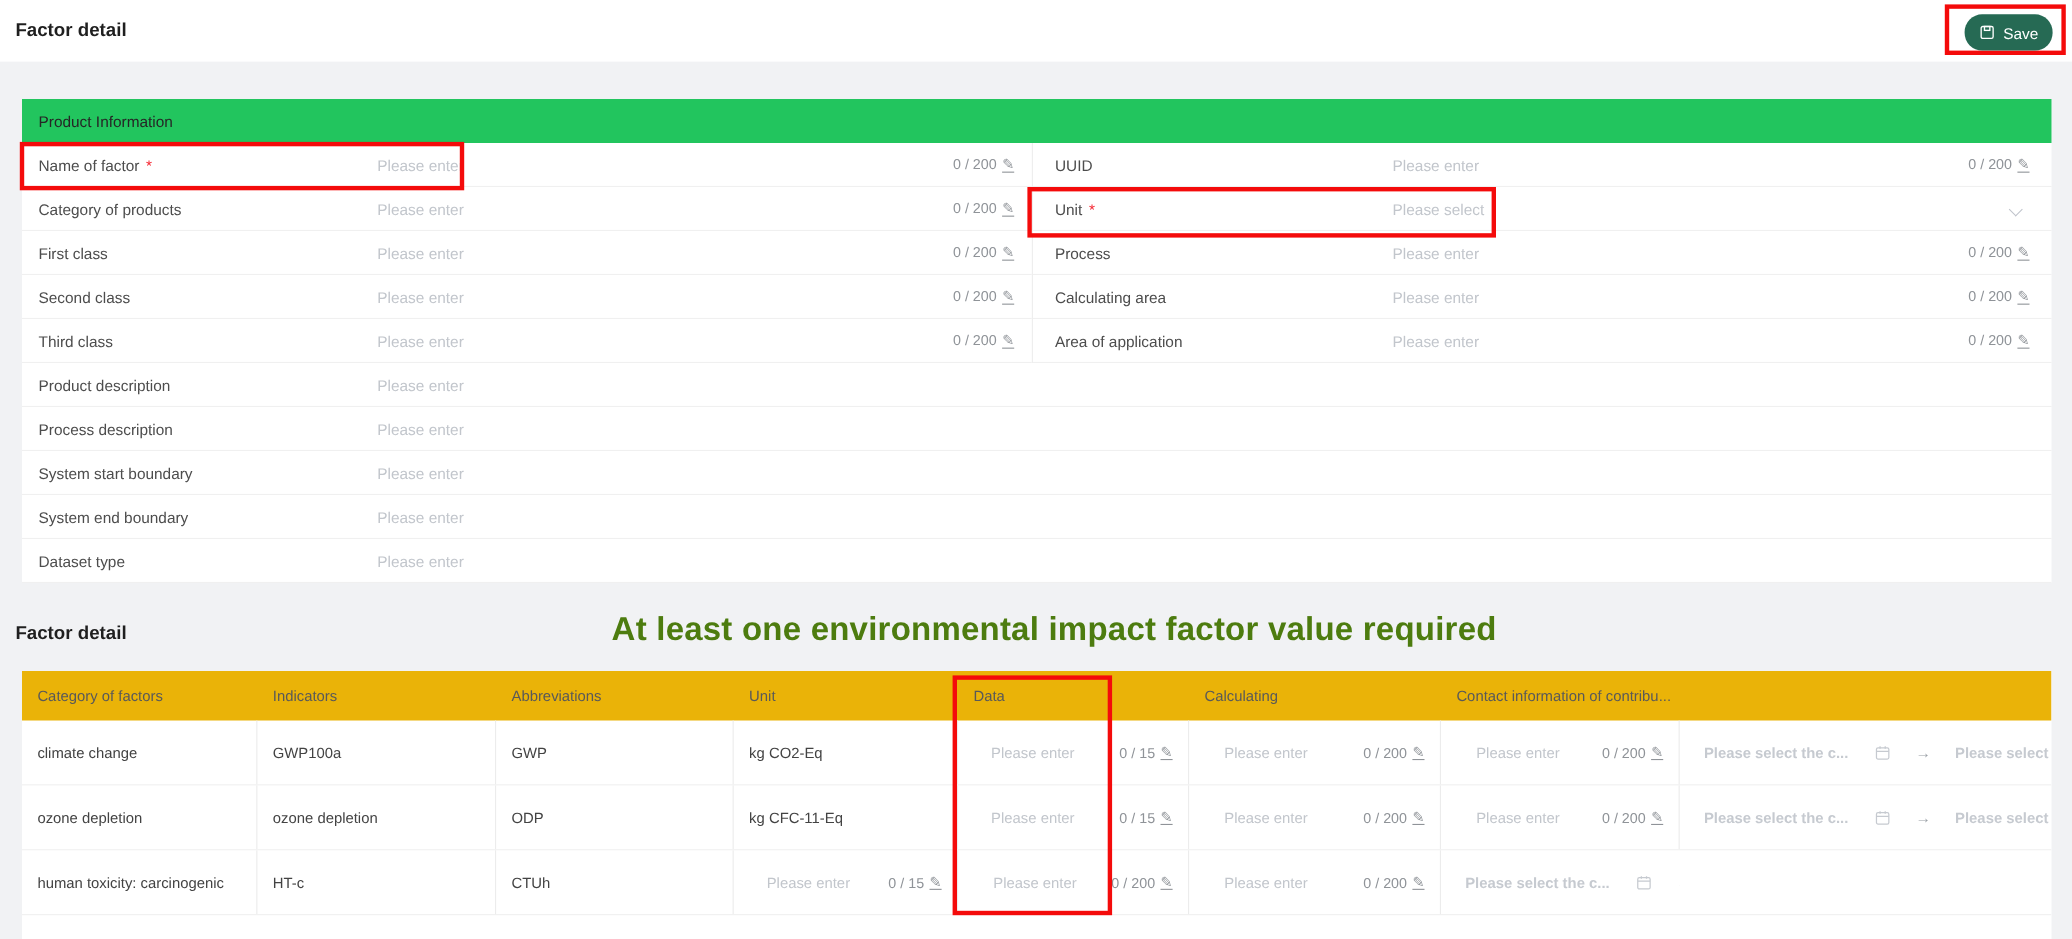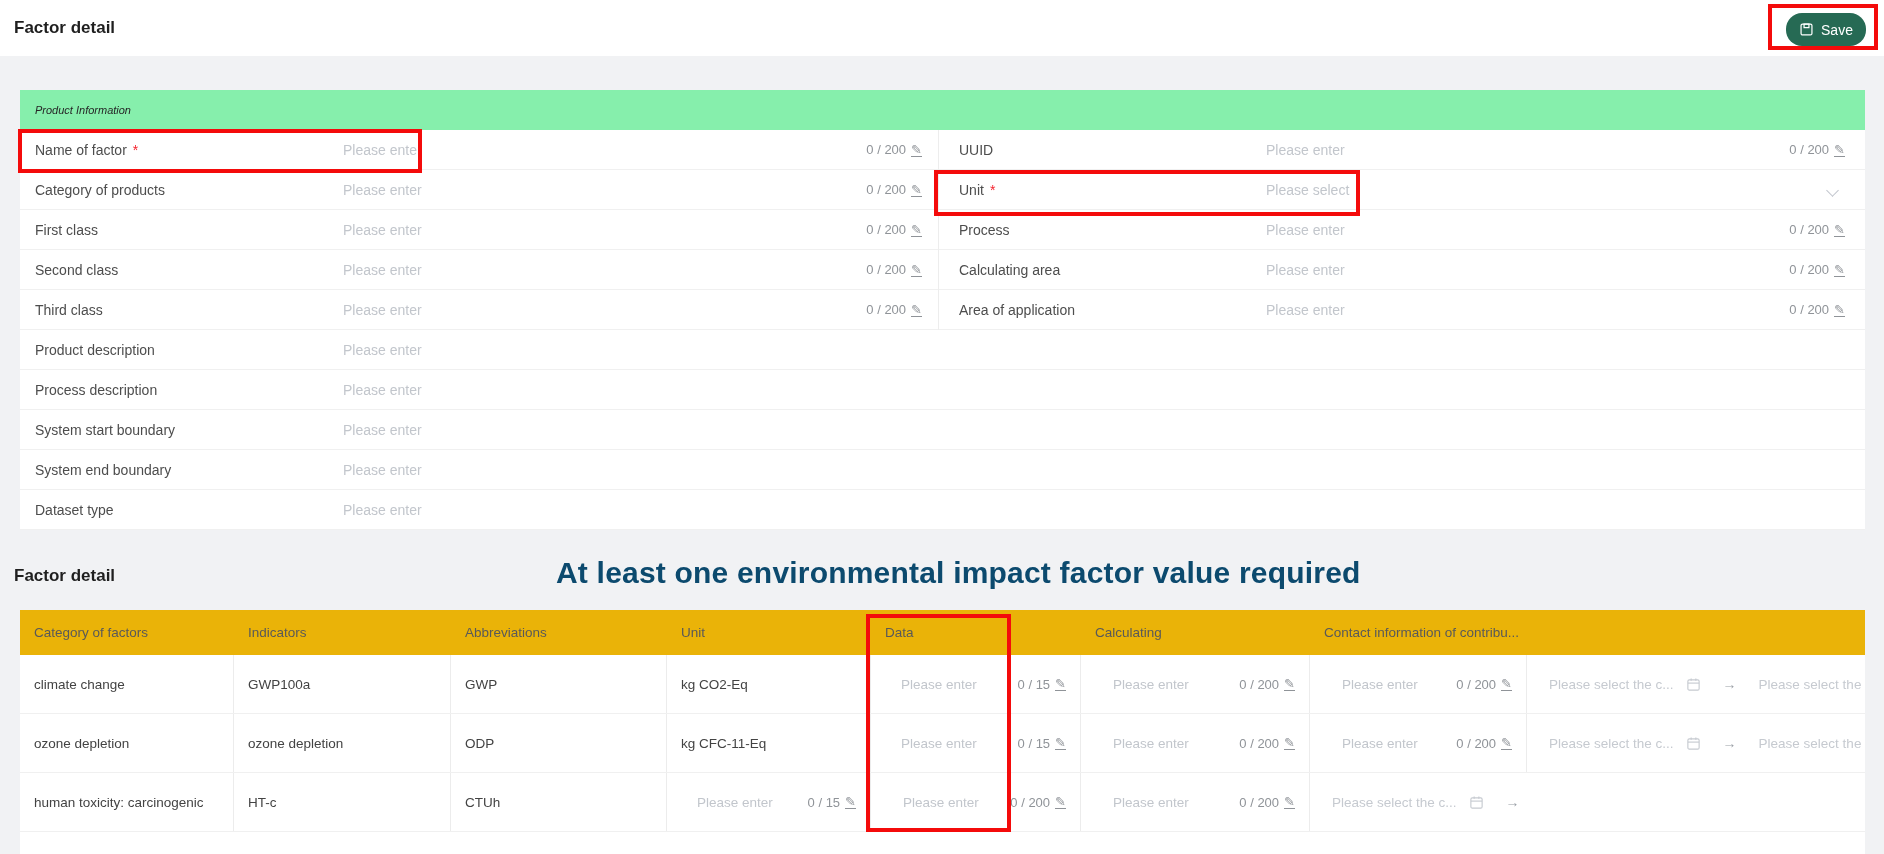--- a/index.html
+++ b/index.html
@@ -10,56 +10,56 @@
   .topbar { position:absolute; left:0; top:0; width:1884px; height:56px; background:#ffffff; }
   .page-title { position:absolute; left:14px; top:0; line-height:56px; font-size:17px; font-weight:700; color:#1f1f1f; }
   .save-annot { position:absolute; left:1768px; top:4px; width:110px; height:46px; border:4px solid #f40b0b; }
   .save-btn { position:absolute; left:14px; top:5px; width:80px; height:33px; background:#266a54; color:#fff;
               border:none; border-radius:16px; font-size:14px; font-family:inherit; display:flex; align-items:center;
               justify-content:center; gap:7px; cursor:pointer; }
 
   
   .card { background:#fff; position:absolute; }
   .card1 { left:20px; top:90px; width:1845px; height:440px; }
-  .sec-head { height:40px; background:#86efac; line-height:40px; padding-left:15px; font-size:11px; color:#262626;font-style:italic; }
+  .sec-head { height:40px; background:#22c55e; line-height:40px; padding-left:15px; font-size:14px; color:#262626; }
   .pi-grid { display:flex; }
   .pi-col { width:918px; }
   .pi-col.right { width:927px; border-left:1px solid #ededed; }
   .frow { position:relative; height:40px; border-bottom:1px solid #f0f0f0; }
   .frow .lbl { position:absolute; left:15px; top:0; line-height:40px; font-size:14px; color:#4d4d4d; }
   .pi-col.right .frow .lbl { left:20px; }
   .req { color:#f5222d; font-size:14px; margin-left:6px; }
   .ph { position:absolute; left:323px; top:0; line-height:40px; font-size:14px; color:#c2c6cc; cursor:text; }
   .pi-col.right .ph { left:327px; }
   .cnt { position:absolute; right:16px; top:0; line-height:40px; font-size:13px; color:#8f9398; display:flex; align-items:center; gap:5px; height:40px; }
   .pi-col.right .cnt { right:20px; }
   .pencil { font-size:13px; color:#8f9398; border-bottom:1px solid #8f9398; line-height:1.05; cursor:pointer; }
   .chevron { position:absolute; right:28px; top:16px; width:9px; height:9px; border-right:1.5px solid #c0c4cc;
              border-bottom:1.5px solid #c0c4cc; transform:rotate(45deg); cursor:pointer; }
 
   
   .sec2-title { position:absolute; left:14px; top:566px; font-size:17px; font-weight:700; color:#1f1f1f; }
-  .red-note { position:absolute; left:556px; top:556px; font-size:30px; font-weight:700; color:#0c4a6e; letter-spacing:0.2px; }
+  .red-note { position:absolute; left:556px; top:556px; font-size:30px; font-weight:700; color:#4d7c0f; letter-spacing:0.2px; }
 
   
   .card2 { left:20px; top:610px; width:1845px; height:244px; overflow:hidden; }
   .trow { display:grid; grid-template-columns:214px 217px 216px 204px 210px 229px 217px 1fr; }
   .thead { height:45px; background:#eab308; }
   .thead .tcell { font-size:13.5px; color:#595959; border-right:none; }
   .tbody { height:59px; border-bottom:1px solid #f0f0f0; }
   .tcell { display:flex; align-items:center; padding-left:14px; font-size:13.5px; color:#434343; overflow:hidden; white-space:nowrap; }
   .tbody .tcell { border-right:1px solid #ececec; }
   .tbody .tcell:last-child { border-right:none; }
   .cell-io { justify-content:space-between; padding-right:14px; }
   .cell-io { padding-left:30px; }
   .cell-io.wide { padding-left:32px; }
   .tph { color:#c2c6cc; cursor:text; }
   .tcnt { color:#8f9398; font-size:13px; display:flex; align-items:center; gap:5px; }
   .cell-time { padding-left:22px; color:#c6cad0; gap:8px; }
-  .datefield { display:flex; align-items:center; gap:12px; cursor:pointer; color:#c6cad0; }
+  .datefield { display:flex; align-items:center; gap:24px; cursor:pointer; color:#c6cad0;font-weight:bold; }
   .dt-arrow { color:#9aa0a6; margin:0 14px; font-size:14px; }
 
   
   .annot { position:absolute; border:4px solid #f40b0b; z-index:5; pointer-events:none; }
   .annot-name { left:18px; top:129px; width:404px; height:44px; }
   .annot-unit { left:934px; top:170px; width:426px; height:46px; }
   .annot-data { left:866px; top:614px; width:145px; height:218px; }
 </style>
 </head>
 <body>

